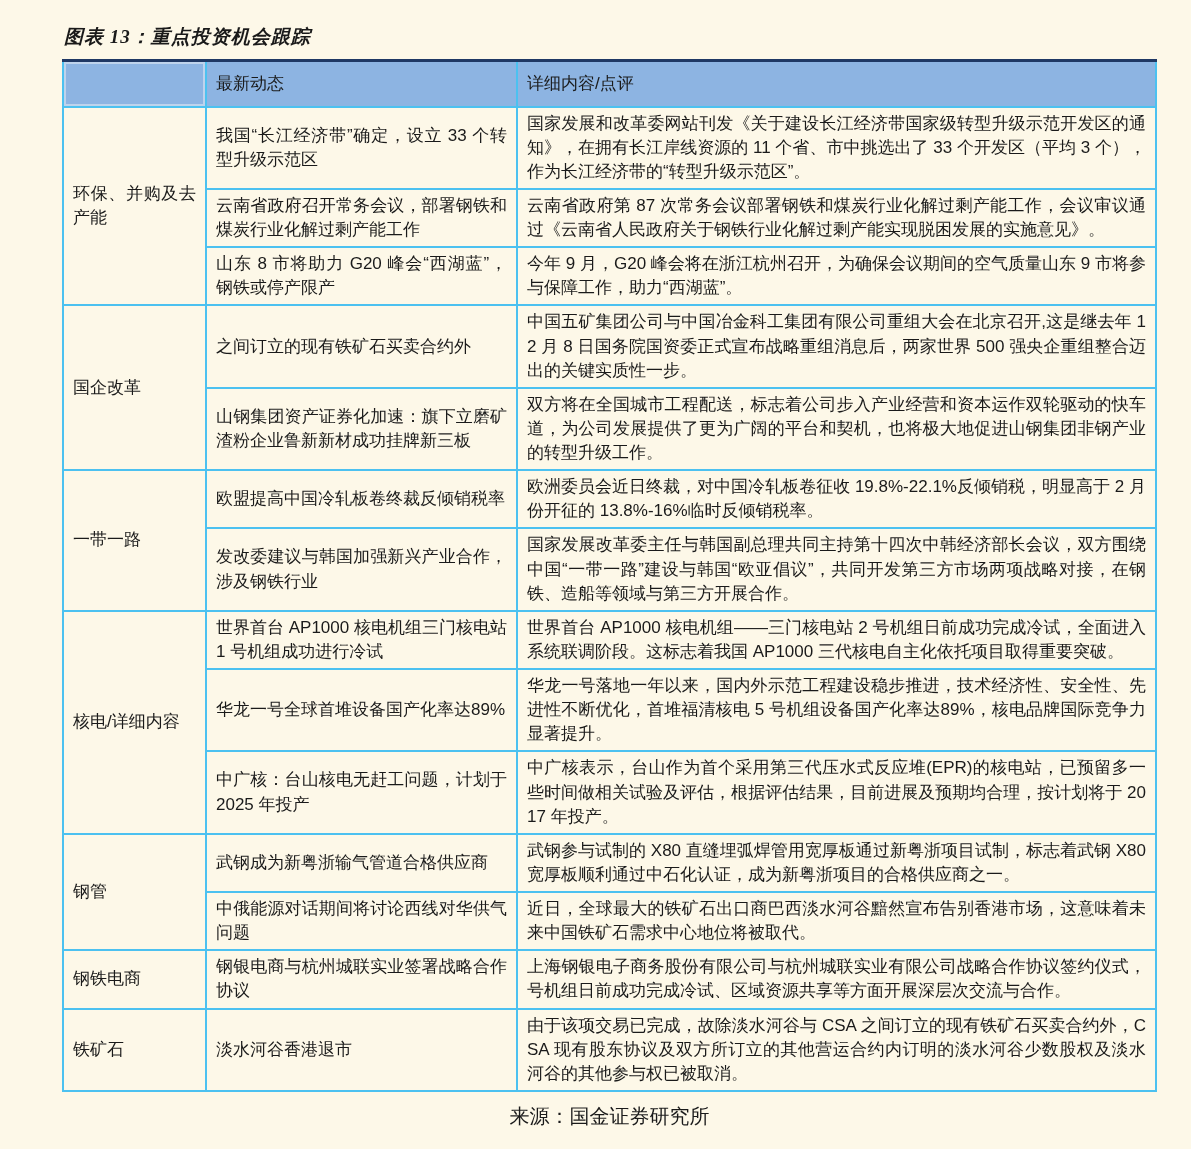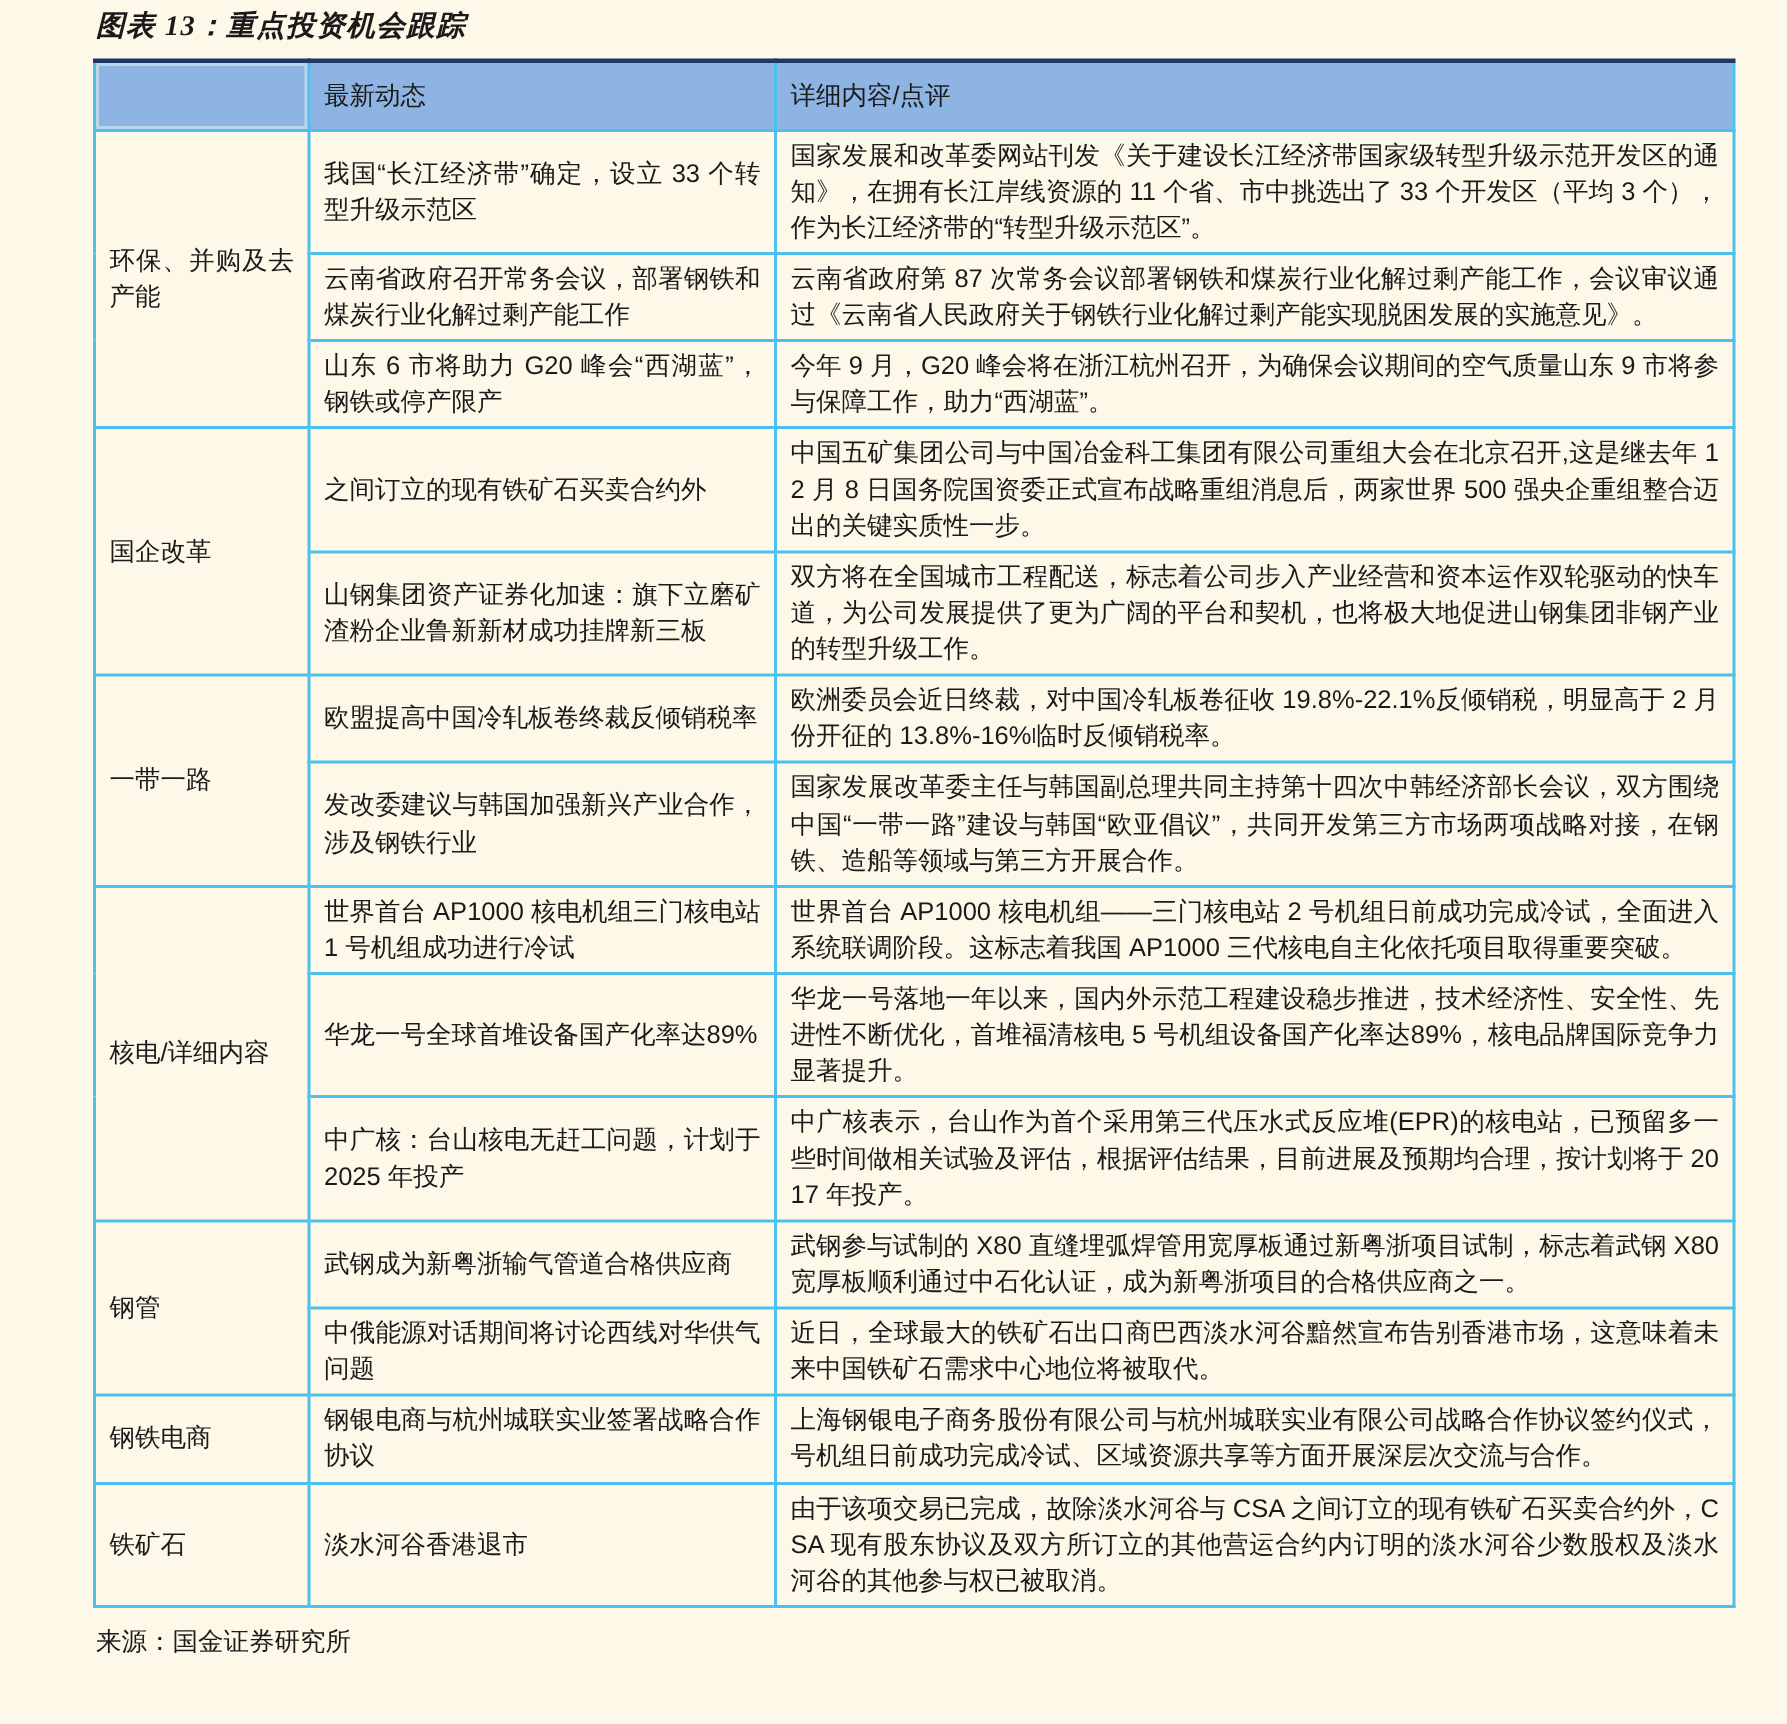--- a/index.html
+++ b/index.html
@@ -10,21 +10,21 @@
     --text:#1a1a1a;
   }
   *{box-sizing:border-box;}
   html,body{margin:0;padding:0;}
   body{
     width:1191px;height:1149px;
     background:var(--bg);
     color:var(--text);
     font-family:"Liberation Sans","DejaVu Sans",sans-serif;
   }
-  .page{padding:4px 36px 0 62px;}
+  .page{padding:24px 36px 0 62px;}
   .title{
     font-family:"Liberation Serif","DejaVu Serif",serif;
     font-style:italic;font-weight:bold;
     font-size:19px;letter-spacing:1px;
     margin:0 0 9px 2px;
   }
   table.tracking{
     border-collapse:collapse;
     width:1093px;table-layout:fixed;
     border:2px solid var(--border);
@@ -45,21 +45,21 @@
     background:var(--headfill);
     font-weight:normal;text-align:left;
     height:46px;padding:3px 9px;
   }
   thead th:first-child{box-shadow:inset 0 0 0 2px #bed3ec;}
   td.cat{text-align:justify;}
   td.news{}
   td.detail{}
   .footer{
     font-family:"Liberation Serif","DejaVu Serif",serif;
-    font-size:17px;margin:11px 0 0 2px;
+    font-size:20px;margin:11px 0 0 2px;text-align:center;
   }
 </style>
 </head>
 <body>
 
 <div class="page">
   <div class="title">图表 13：重点投资机会跟踪</div>
 
   <table class="tracking">
     <colgroup>
@@ -78,21 +78,21 @@
         <tr>
           <td class="cat" rowspan="3">环保、并购及去产能</td>
           <td class="news">我国“长江经济带”确定，设立 33 个转型升级示范区</td>
           <td class="detail">国家发展和改革委网站刊发《关于建设长江经济带国家级转型升级示范开发区的通知》，在拥有长江岸线资源的 11 个省、市中挑选出了 33 个开发区（平均 3 个），作为长江经济带的“转型升级示范区”。</td>
         </tr>
         <tr>
           <td class="news">云南省政府召开常务会议，部署钢铁和煤炭行业化解过剩产能工作</td>
           <td class="detail">云南省政府第 87 次常务会议部署钢铁和煤炭行业化解过剩产能工作，会议审议通过《云南省人民政府关于钢铁行业化解过剩产能实现脱困发展的实施意见》。</td>
         </tr>
         <tr>
-          <td class="news">山东 6 市将助力 G20 峰会“西湖蓝”，钢铁或停产限产</td>
+          <td class="news">山东 8 市将助力 G20 峰会“西湖蓝”，钢铁或停产限产</td>
           <td class="detail">今年 9 月，G20 峰会将在浙江杭州召开，为确保会议期间的空气质量山东 9 市将参与保障工作，助力“西湖蓝”。</td>
         </tr>
         <tr>
           <td class="cat" rowspan="2">国企改革</td>
           <td class="news">之间订立的现有铁矿石买卖合约外</td>
           <td class="detail">中国五矿集团公司与中国冶金科工集团有限公司重组大会在北京召开,这是继去年 12 月 8 日国务院国资委正式宣布战略重组消息后，两家世界 500 强央企重组整合迈出的关键实质性一步。</td>
         </tr>
         <tr>
           <td class="news">山钢集团资产证券化加速：旗下立磨矿渣粉企业鲁新新材成功挂牌新三板</td>
           <td class="detail">双方将在全国城市工程配送，标志着公司步入产业经营和资本运作双轮驱动的快车道，为公司发展提供了更为广阔的平台和契机，也将极大地促进山钢集团非钢产业的转型升级工作。</td>

